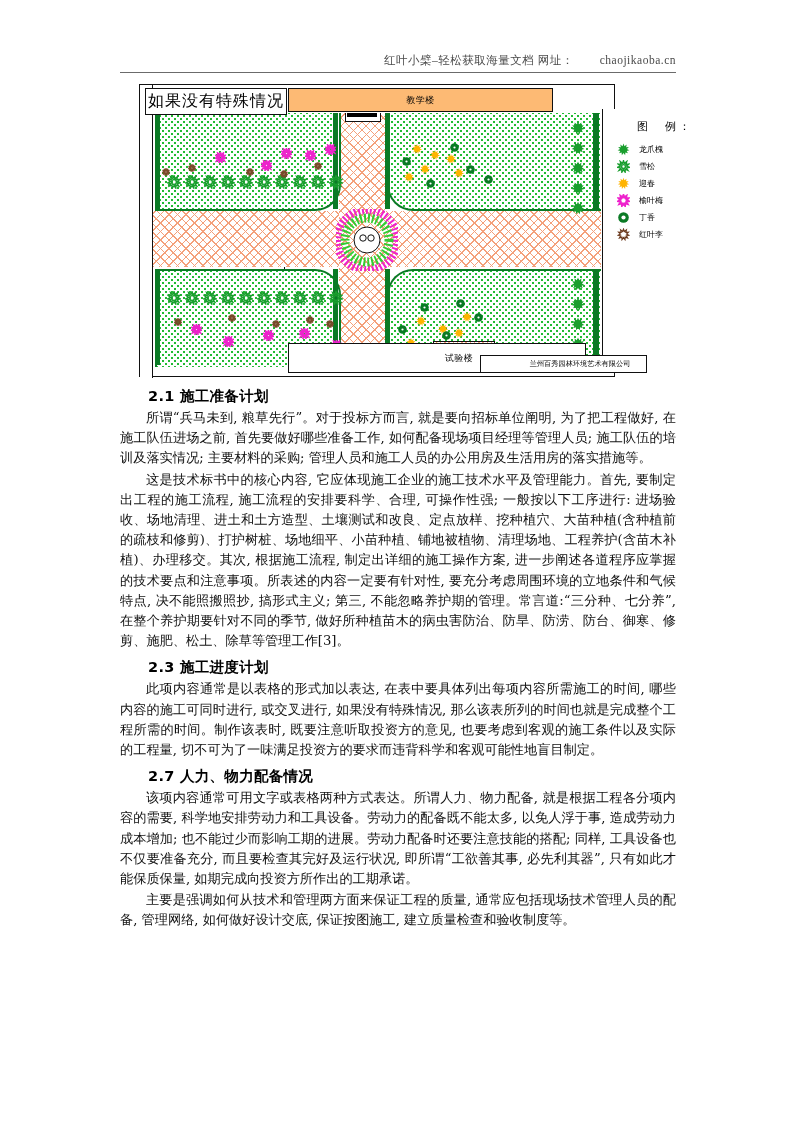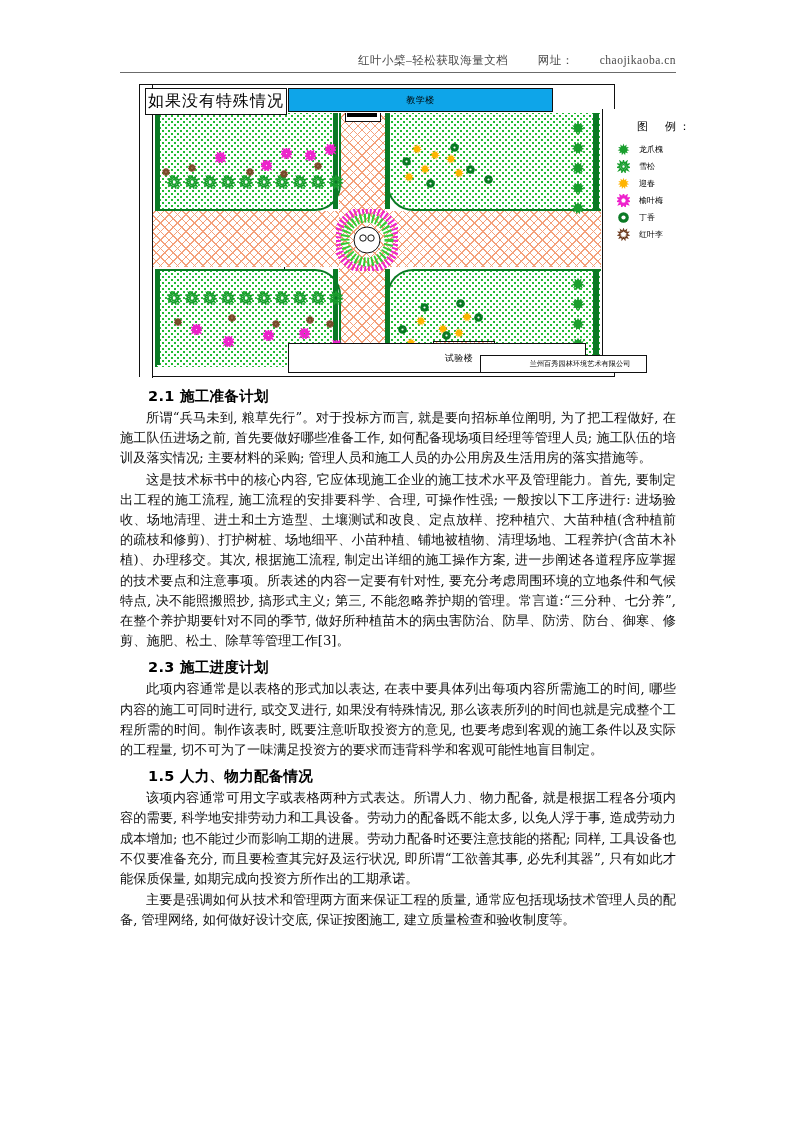--- a/index.html
+++ b/index.html
@@ -32,21 +32,21 @@
   .title-box{
     position:absolute;left:5px;top:3px;width:140px;height:25px;
     border:1.5px solid #111;background:#fff;z-index:40;
     display:flex;align-items:center;justify-content:center;
     font-size:16px;letter-spacing:1px;color:#000;
   }
 
   
   .bldg-top{
     position:absolute;left:148px;top:3px;width:263px;height:22px;
-    border:1px solid #111;border-top:1px solid #111;background:#0ea5e9;z-index:30;
+    border:1px solid #111;border-top:1px solid #111;background:#fdba74;z-index:30;
     display:flex;align-items:center;justify-content:center;
     font-size:9px;letter-spacing:.5px;color:#000;
   }
   
   .bldg-bot{
     position:absolute;left:148px;top:258px;width:252px;height:28px;
     border:1px solid #111;background:#fff;z-index:30;
     display:flex;align-items:center;justify-content:center;
     font-size:9px;letter-spacing:.5px;color:#000;padding-left:44px;
   }
@@ -141,21 +141,21 @@
     font-family:"DejaVu Serif","Liberation Serif",serif;
   }
 </style>
 </head>
 <body>
 
 <div class="page">
 
   <div class="doc-header">
     <span>红叶小檗–轻松获取海量文档</span>
-    <span class="site" style="margin-left:26px">网址：</span><span>chaojikaoba.cn</span>
+    <span class="site" style="">网址：</span><span>chaojikaoba.cn</span>
   </div>
   <div class="header-rule"></div>
 
   <div class="figure">
     <div class="fig-inner">
 
       <div class="left-strip"></div>
       <div class="left-strip2"></div>
 
       <div class="plan">
@@ -522,19 +522,19 @@
     </div>
   </div>
 
   <div class="body">
     <div id="sections">
         <h3 class="sec">2.1 施工准备计划</h3>
         <p class="para">所谓“兵马未到, 粮草先行”。对于投标方而言, 就是要向招标单位阐明, 为了把工程做好, 在施工队伍进场之前, 首先要做好哪些准备工作, 如何配备现场项目经理等管理人员; 施工队伍的培训及落实情况; 主要材料的采购; 管理人员和施工人员的办公用房及生活用房的落实措施等。</p>
         <p class="para">这是技术标书中的核心内容, 它应体现施工企业的施工技术水平及管理能力。首先, 要制定出工程的施工流程, 施工流程的安排要科学、合理, 可操作性强; 一般按以下工序进行: 进场验收、场地清理、进土和土方造型、土壤测试和改良、定点放样、挖种植穴、大苗种植(含种植前的疏枝和修剪)、打护树桩、场地细平、小苗种植、铺地被植物、清理场地、工程养护(含苗木补植)、办理移交。其次, 根据施工流程, 制定出详细的施工操作方案, 进一步阐述各道程序应掌握的技术要点和注意事项。所表述的内容一定要有针对性, 要充分考虑周围环境的立地条件和气候特点, 决不能照搬照抄, 搞形式主义; 第三, 不能忽略养护期的管理。常言道:“三分种、七分养”, 在整个养护期要针对不同的季节, 做好所种植苗木的病虫害防治、防旱、防涝、防台、御寒、修剪、施肥、松土、除草等管理工作[3]。</p>
         <h3 class="sec">2.3 施工进度计划</h3>
         <p class="para">此项内容通常是以表格的形式加以表达, 在表中要具体列出每项内容所需施工的时间, 哪些内容的施工可同时进行, 或交叉进行, 如果没有特殊情况, 那么该表所列的时间也就是完成整个工程所需的时间。制作该表时, 既要注意听取投资方的意见, 也要考虑到客观的施工条件以及实际的工程量, 切不可为了一味满足投资方的要求而违背科学和客观可能性地盲目制定。</p>
-        <h3 class="sec">1.5 人力、物力配备情况</h3>
+        <h3 class="sec">2.7 人力、物力配备情况</h3>
         <p class="para">该项内容通常可用文字或表格两种方式表达。所谓人力、物力配备, 就是根据工程各分项内容的需要, 科学地安排劳动力和工具设备。劳动力的配备既不能太多, 以免人浮于事, 造成劳动力成本增加; 也不能过少而影响工期的进展。劳动力配备时还要注意技能的搭配; 同样, 工具设备也不仅要准备充分, 而且要检查其完好及运行状况, 即所谓“工欲善其事, 必先利其器”, 只有如此才能保质保量, 如期完成向投资方所作出的工期承诺。</p>
         <p class="para">主要是强调如何从技术和管理两方面来保证工程的质量, 通常应包括现场技术管理人员的配备, 管理网络, 如何做好设计交底, 保证按图施工, 建立质量检查和验收制度等。</p>
       </div>
   </div>
 
 </div>
 
 </body></html>

